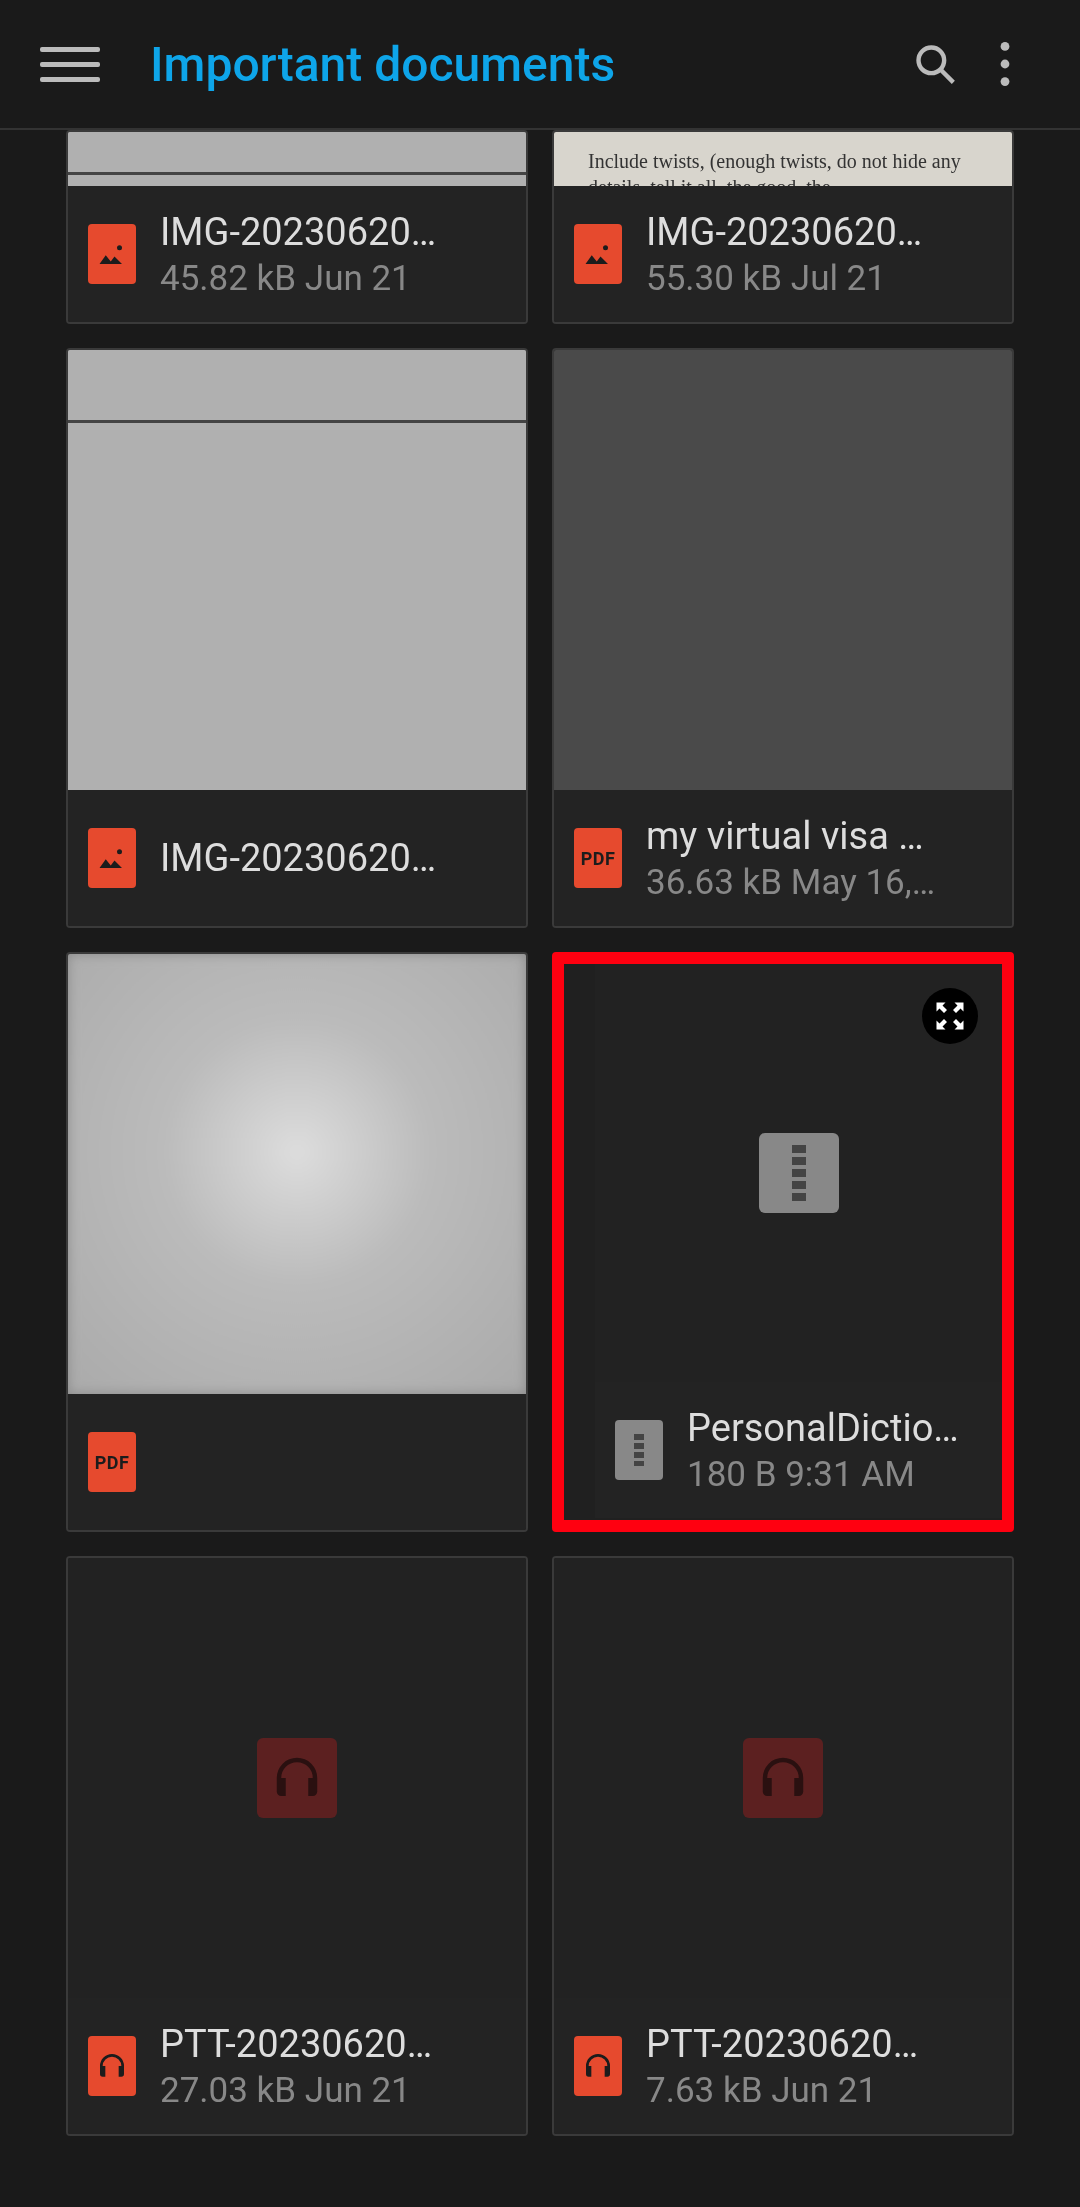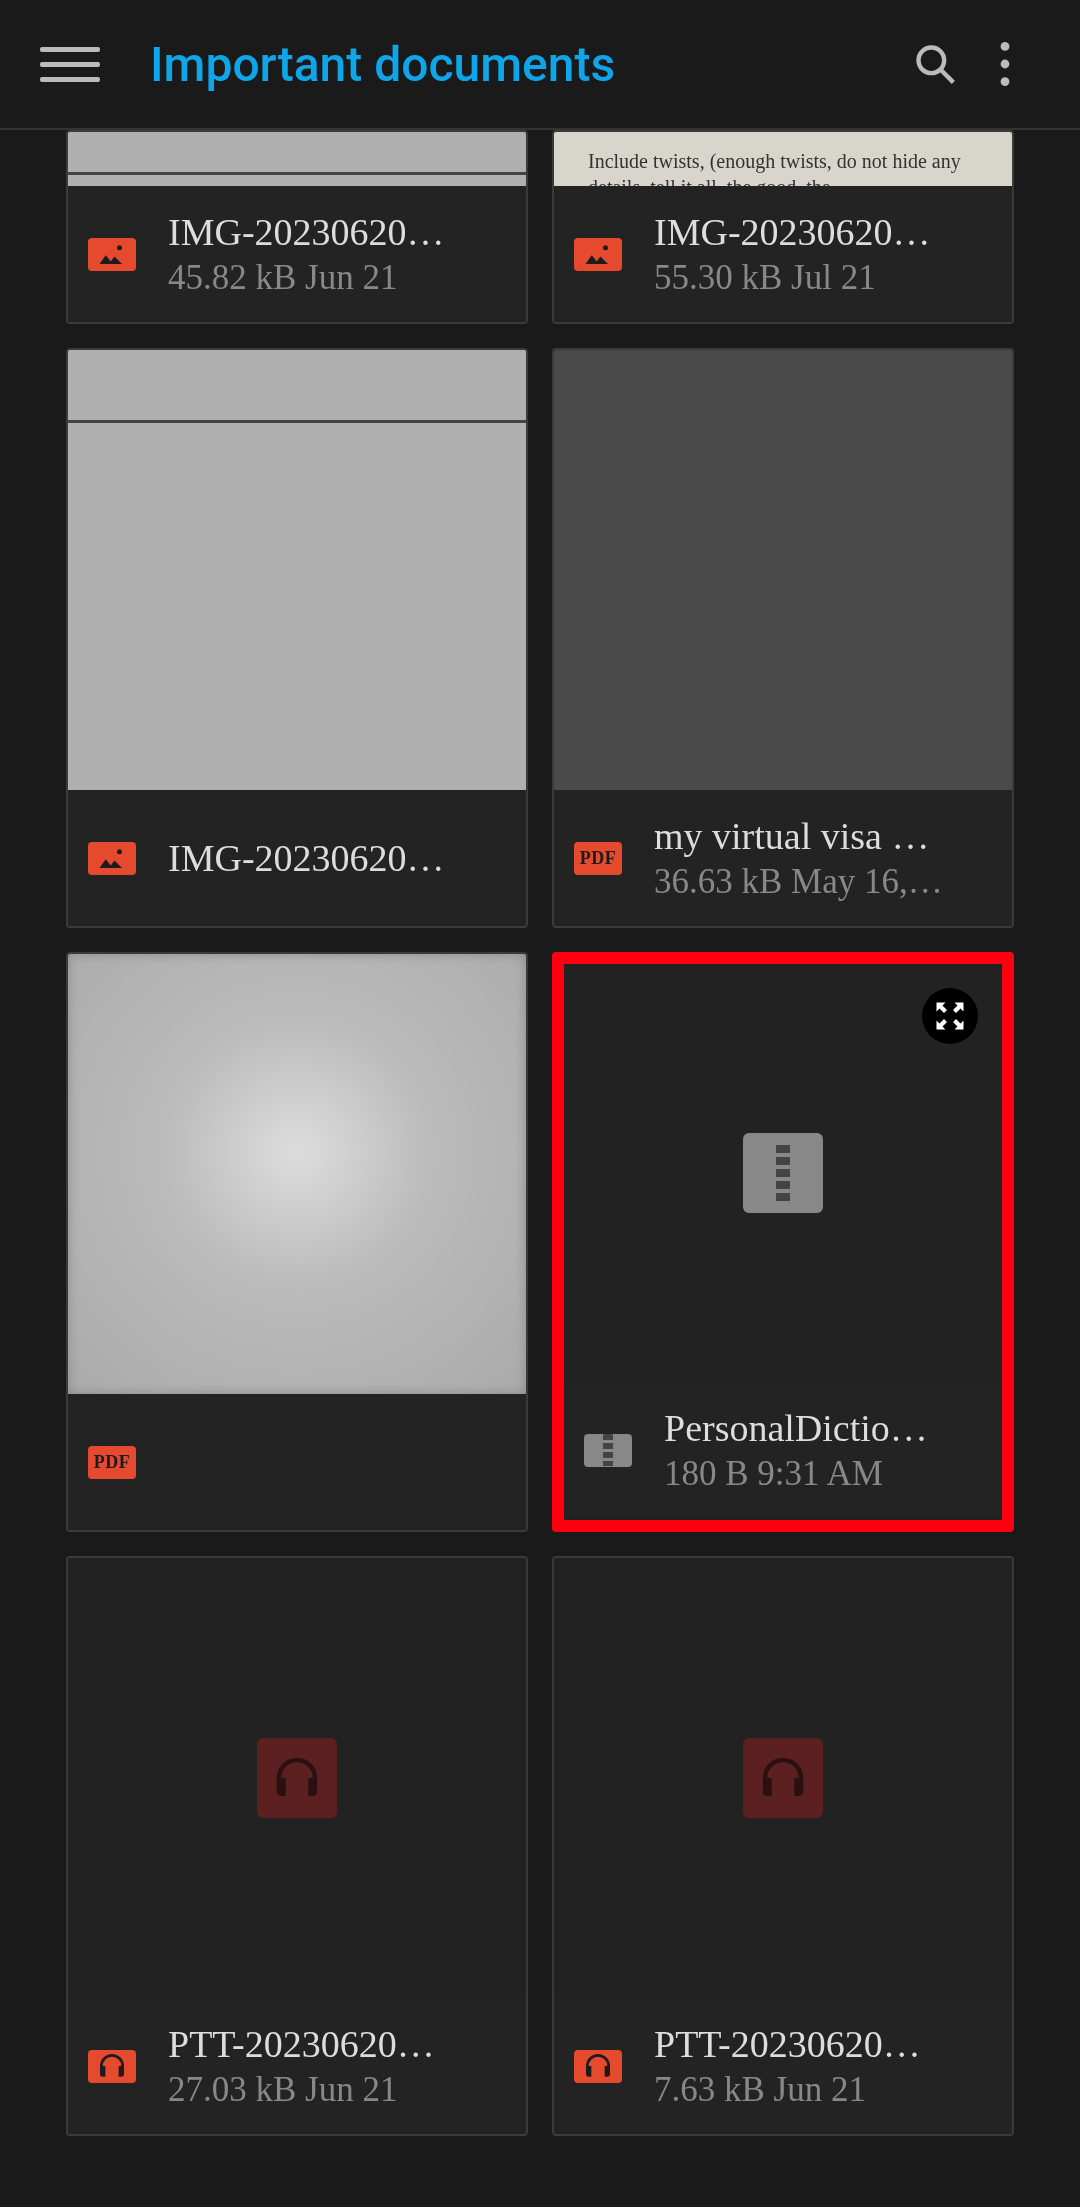--- a/index.html
+++ b/index.html
@@ -70,20 +70,21 @@
     border: 2px solid #3a3a3a;
     border-radius: 4px;
     background: #202020;
     overflow: hidden;
     display: flex;
     flex-direction: column;
     position: relative;
   }
   .card.highlighted {
     border: 12px solid #ff0010;
+    padding-left: 31px;
   }
 
   
   .row0 .thumb { height: 54px; }
   .card .thumb {
     background: #8a8a8a;
     position: relative;
     overflow: hidden;
     flex: none;
   }
@@ -173,29 +174,28 @@
     justify-content:center;
   }
   .expand-overlay svg{ width:36px; height:36px; fill:#fff; }
   .card.highlighted .expand-overlay{ top:24px; right:24px; }
 
   .info {
     height: 136px;
     padding: 14px 20px 14px 20px;
     display: flex;
     align-items: center;
-    gap: 32px;
+    gap: 24px;
     background: #232323;
-    font-family: Liberation Serif, serif;
   }
   .row0 .info{ }
 
   .file-icon {
     width: 48px;
-    height: 33px;
+    height: 60px;
     flex: none;
     border-radius: 4px;
     display:flex;
     align-items:center;
     justify-content:center;
   }
   .file-icon.image { background:#e64a2e; }
   .file-icon.image svg{ width:30px; height:26px; fill:#1c1c1c; }
   .file-icon.pdf { background:#e64a2e; color:#1c1c1c; font-weight:700; font-size:18px; letter-spacing:0.5px; }
   .file-icon.zip { background:#888; }

